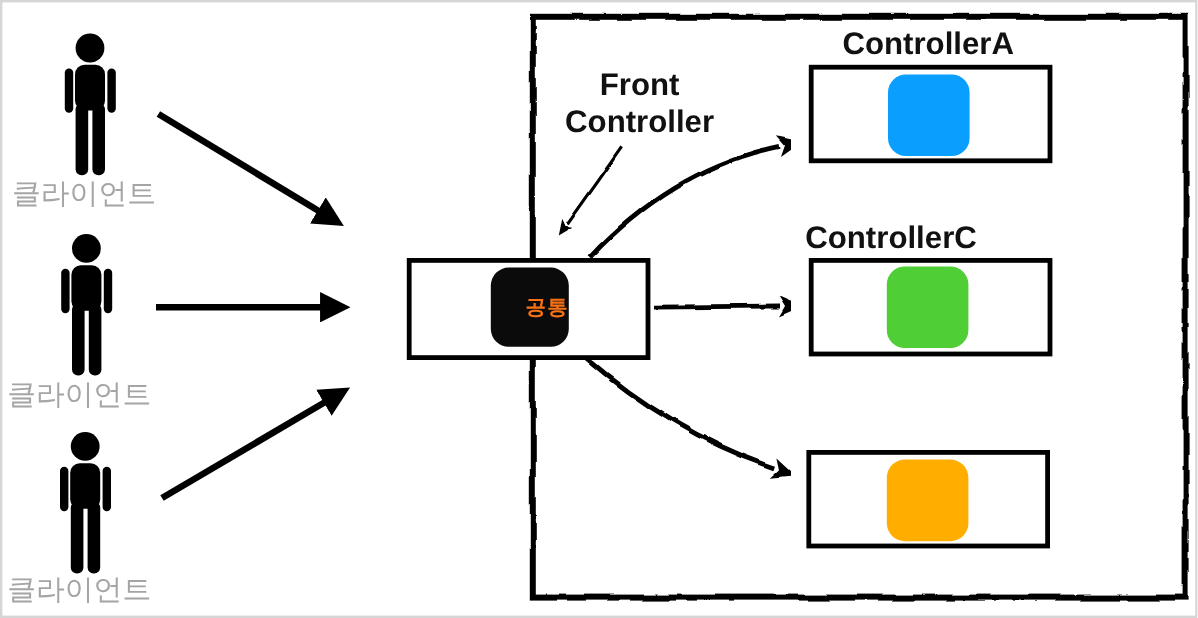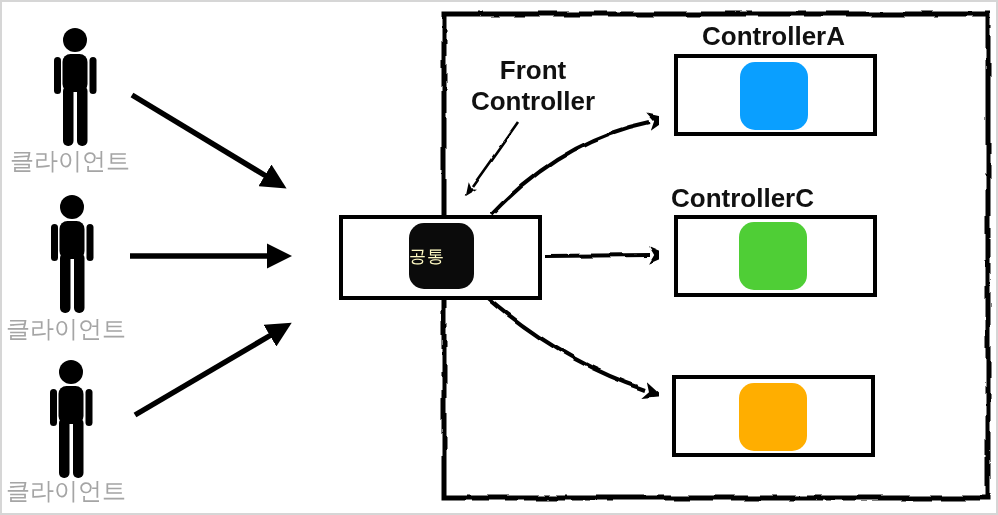--- a/index.html
+++ b/index.html
@@ -14,22 +14,22 @@
     letter-spacing:0px;white-space:nowrap;
   }
   .fc-annotation{
     width:152px;text-align:center;font-weight:bold;font-size:26px;line-height:31px;color:#111;
   }
   .fc-box{
     width:203px;height:85px;border:4px solid #000;background:#fff;
   }
   .fc-badge{
     width:65px;height:66px;background:#0b0b0b;border-radius:15px;
-    display:flex;align-items:center;justify-content:flex-start;
-    color:#fef9c3;font-size:17px;font-weight:normal;letter-spacing:1px;
+    display:flex;align-items:center;justify-content:flex-end;
+    color:#f97316;font-size:17px;font-weight:bold;letter-spacing:1px;
   }
   .ctrl-label{
     font-weight:bold;font-size:26px;color:#111;white-space:nowrap;
   }
   .ctrl-box{
     width:203px;height:82px;border:4px solid #000;background:#fff;
   }
   .ctrl-chip{
     width:68px;height:68px;border-radius:15px;
   }

